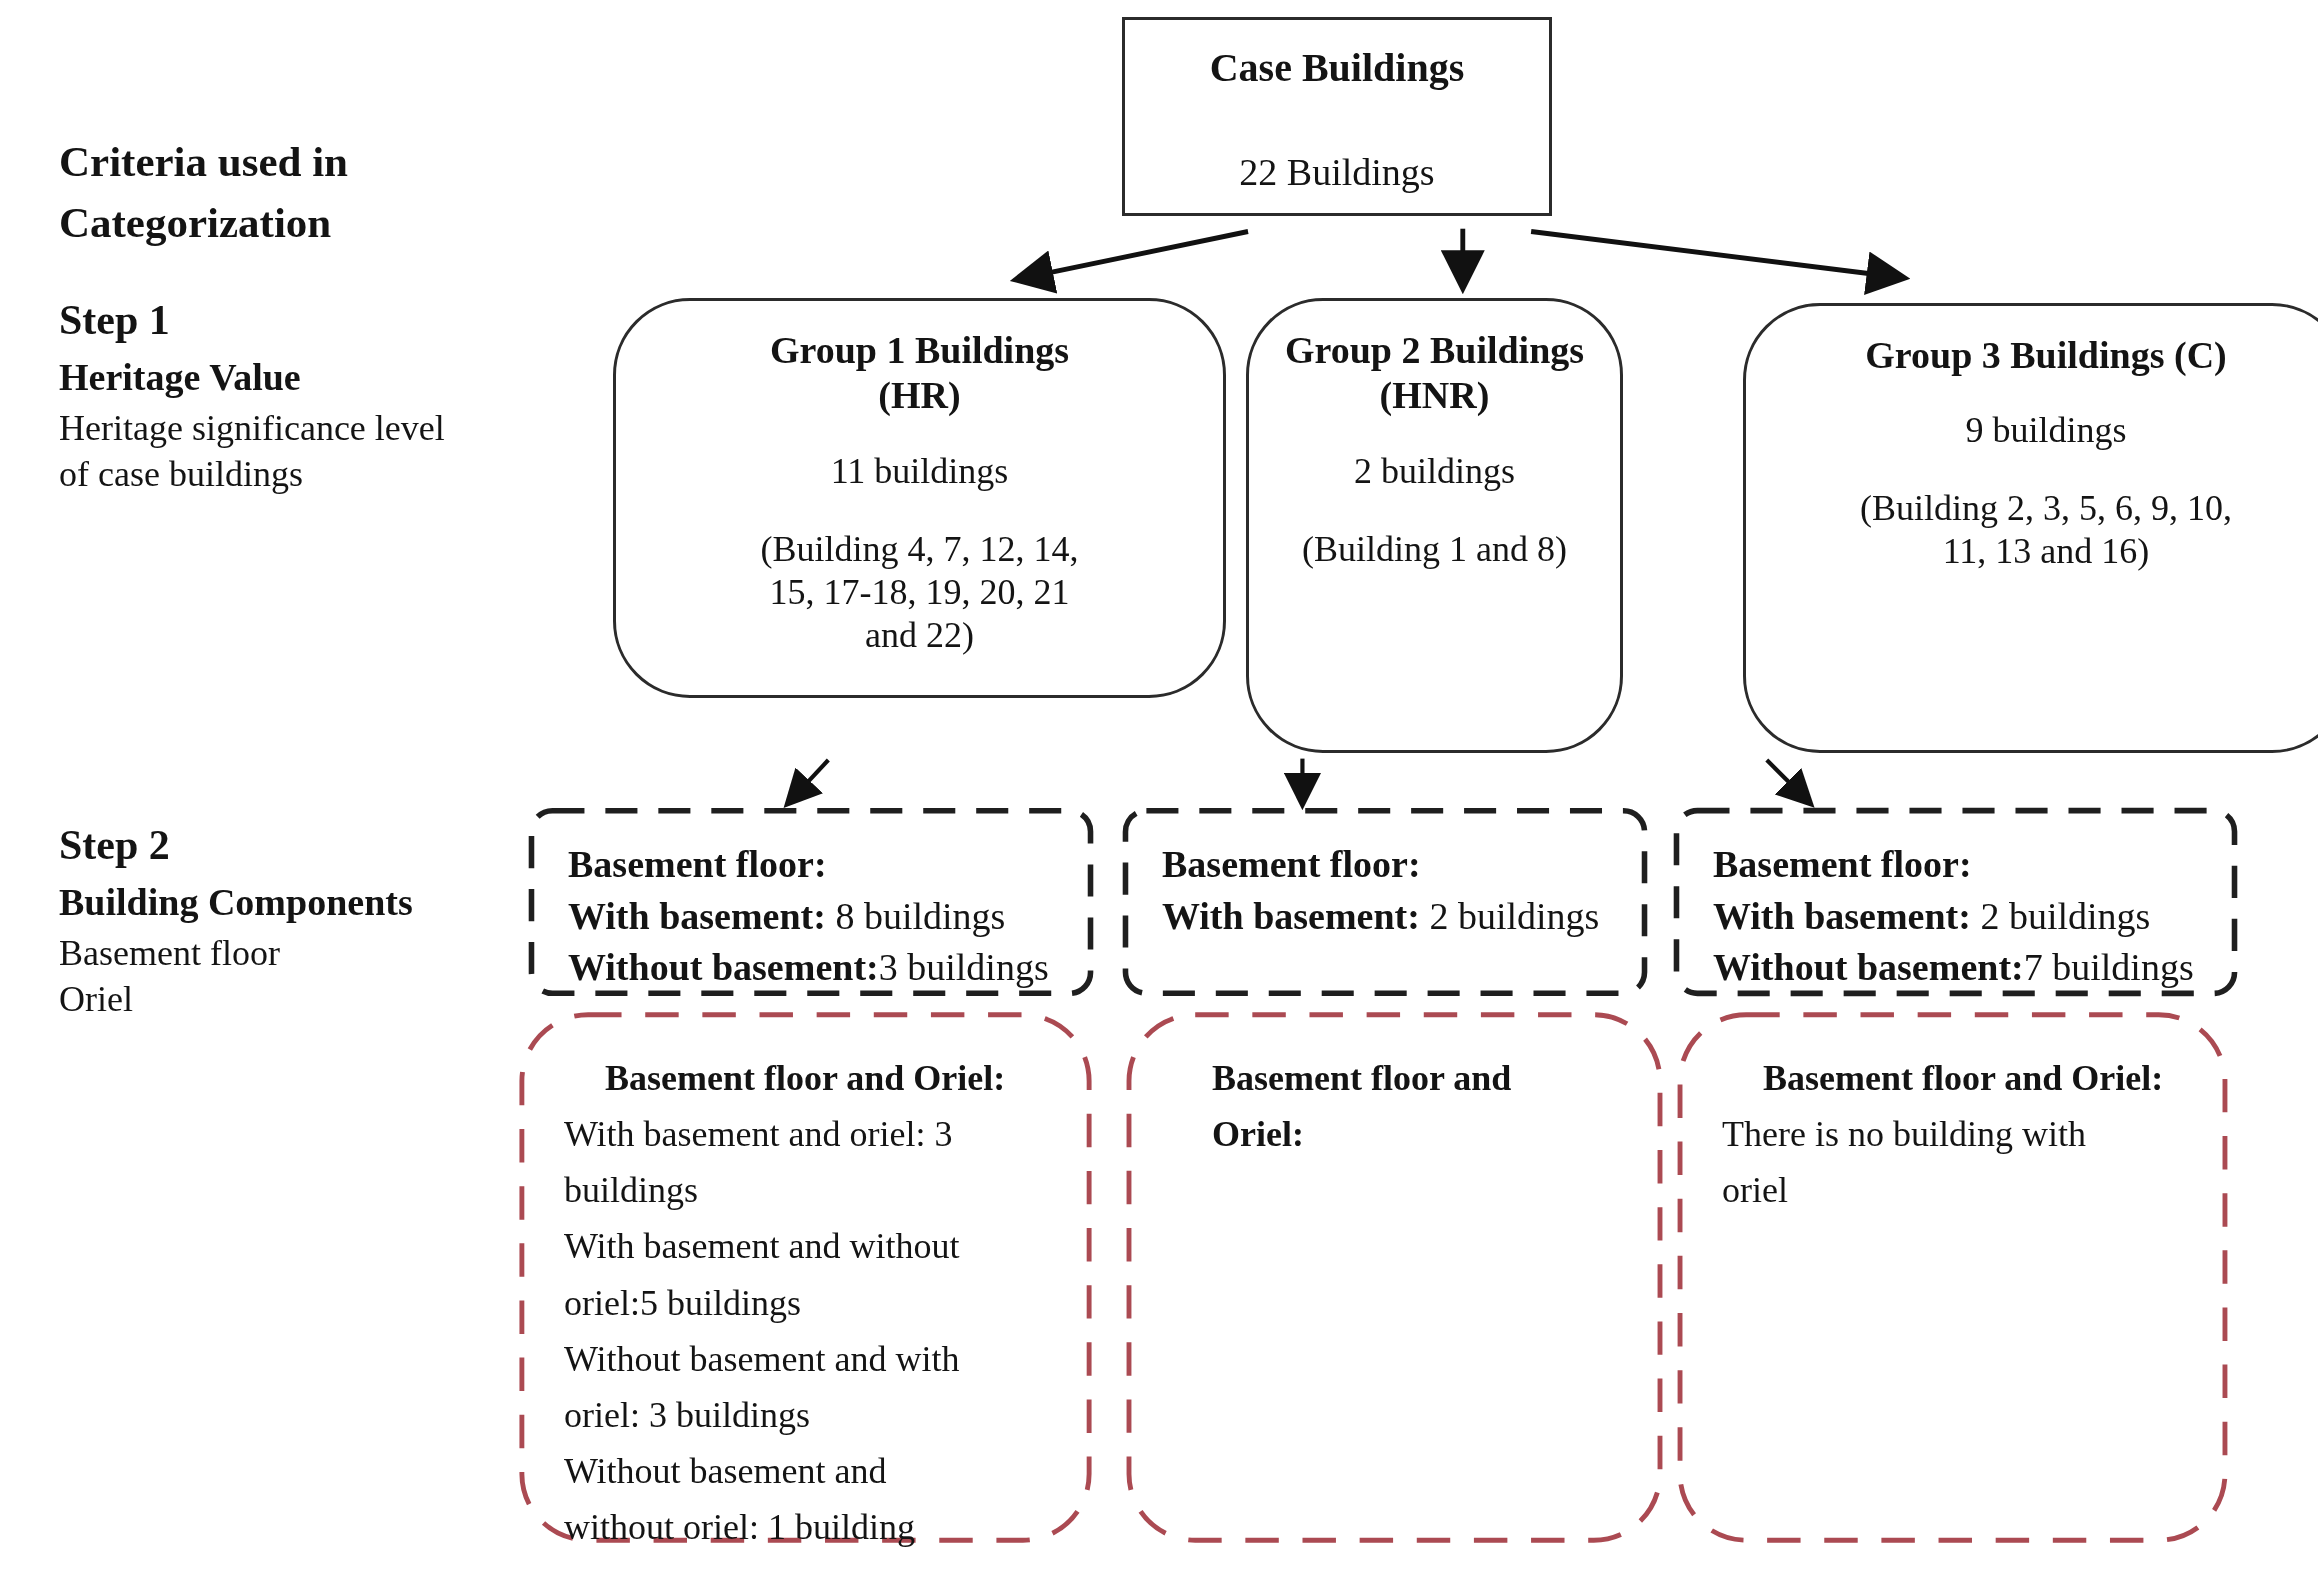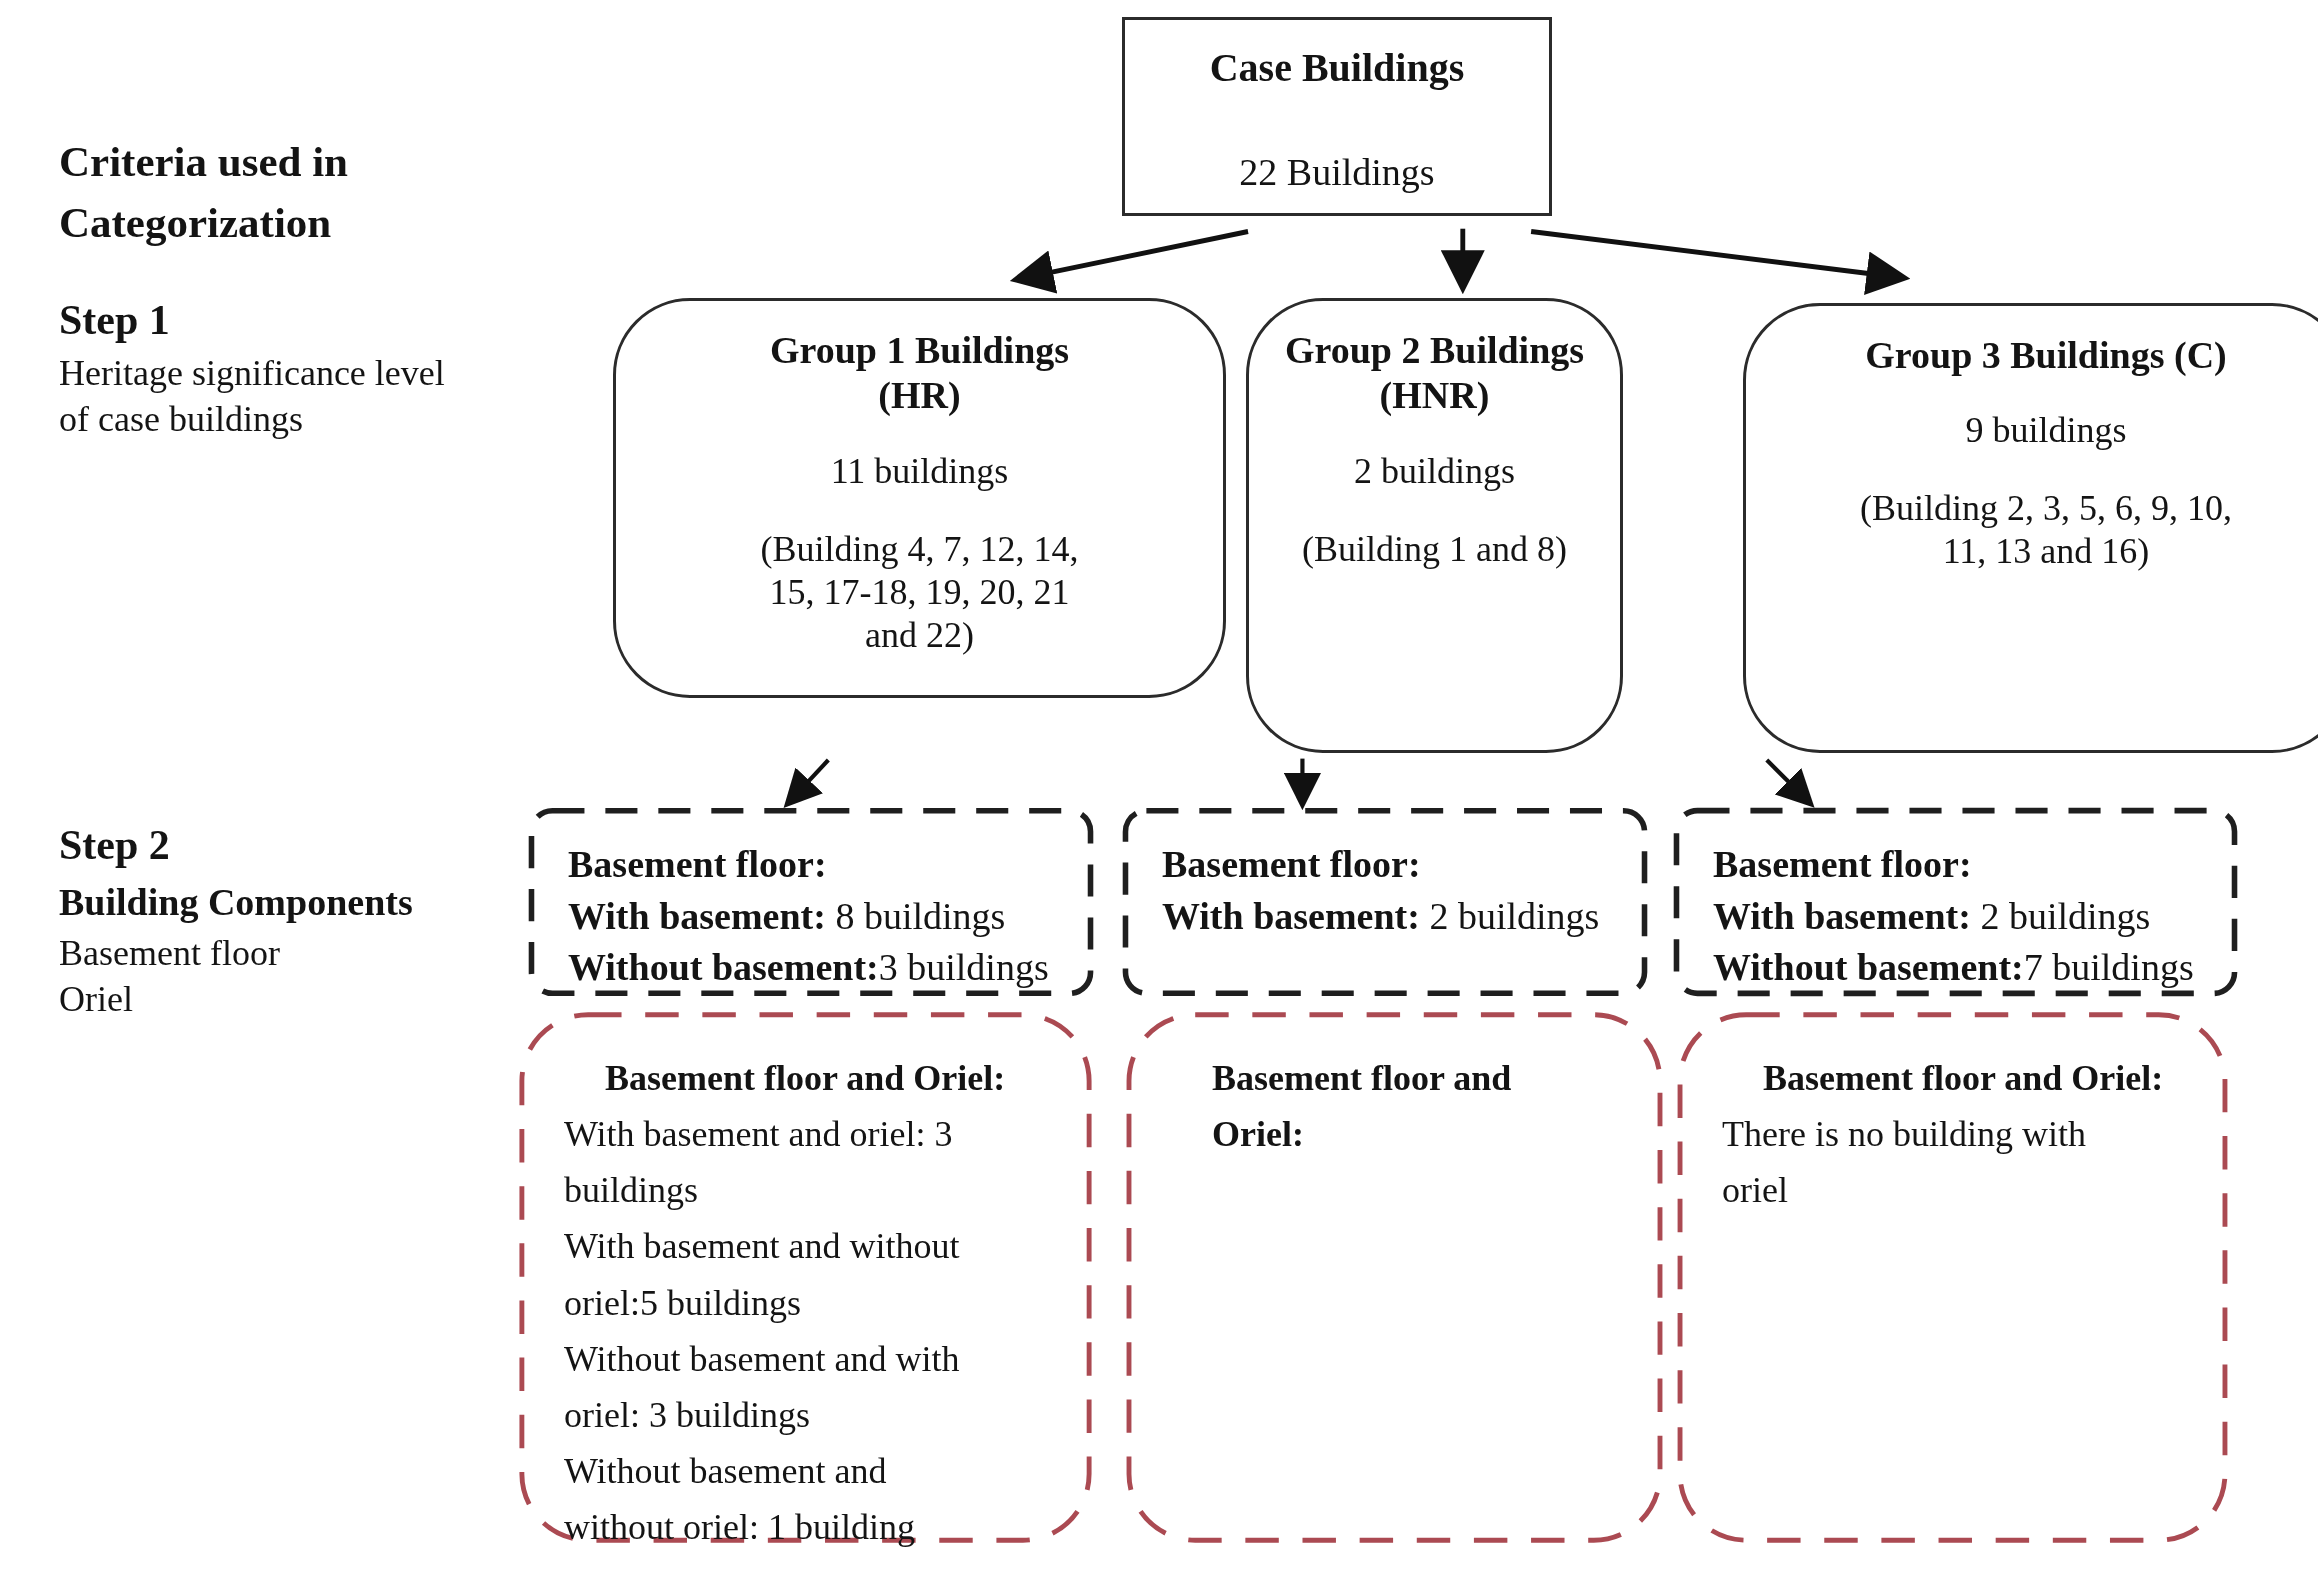--- a/index.html
+++ b/index.html
@@ -67,20 +67,21 @@
 
 <div id="canvas">
 
   <div class="abs criteria">
       <div>Criteria used in</div>
       <div>Categorization</div>
     </div>
 
   <div class="abs step-block" style="top:296px;">
     <div class="step-title">Step 1</div>
+    <div class="step-subtitle">Heritage Value</div>
     <div class="step-desc">
         <div>Heritage significance level</div>
         <div>of case buildings</div>
       </div>
   </div>
 
   <div class="abs step-block" style="top:821px;">
     <div class="step-title">Step 2</div>
     <div class="step-subtitle">Building Components</div>
     <div class="step-desc">

